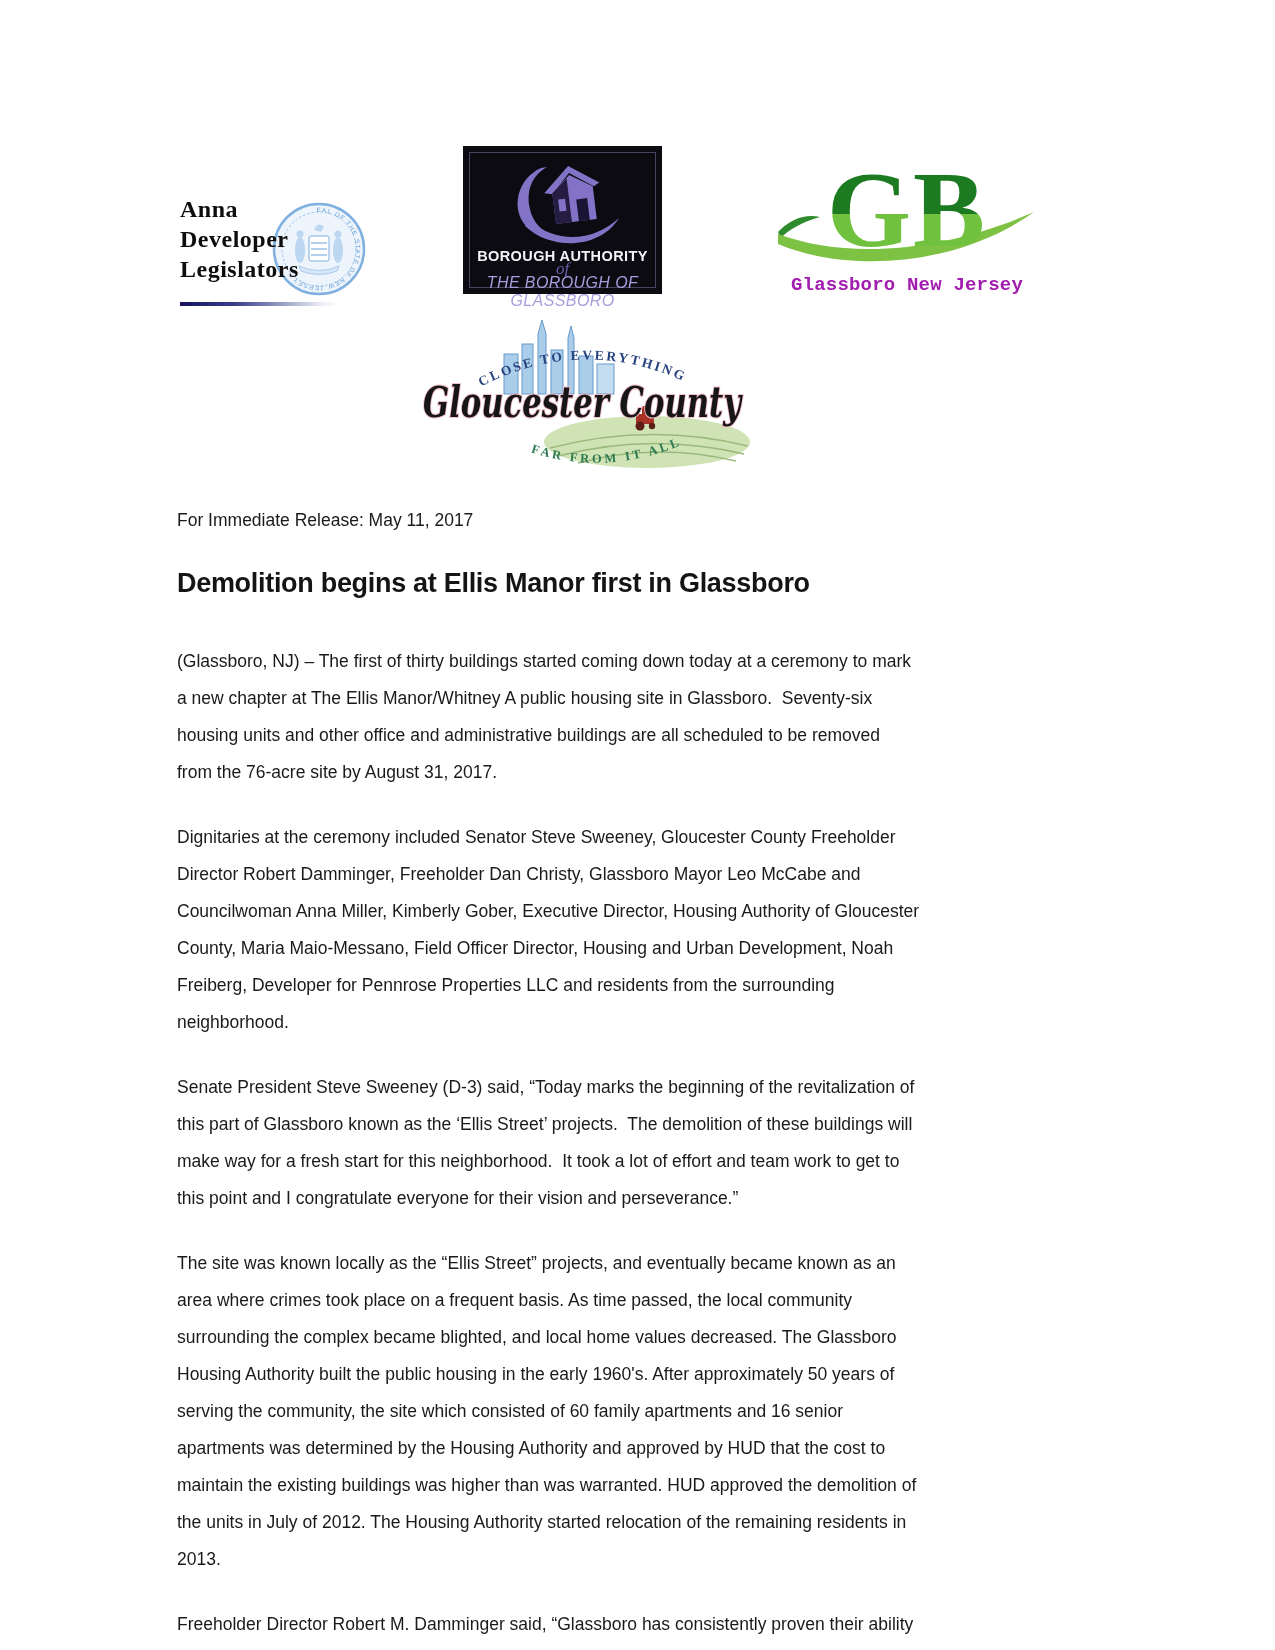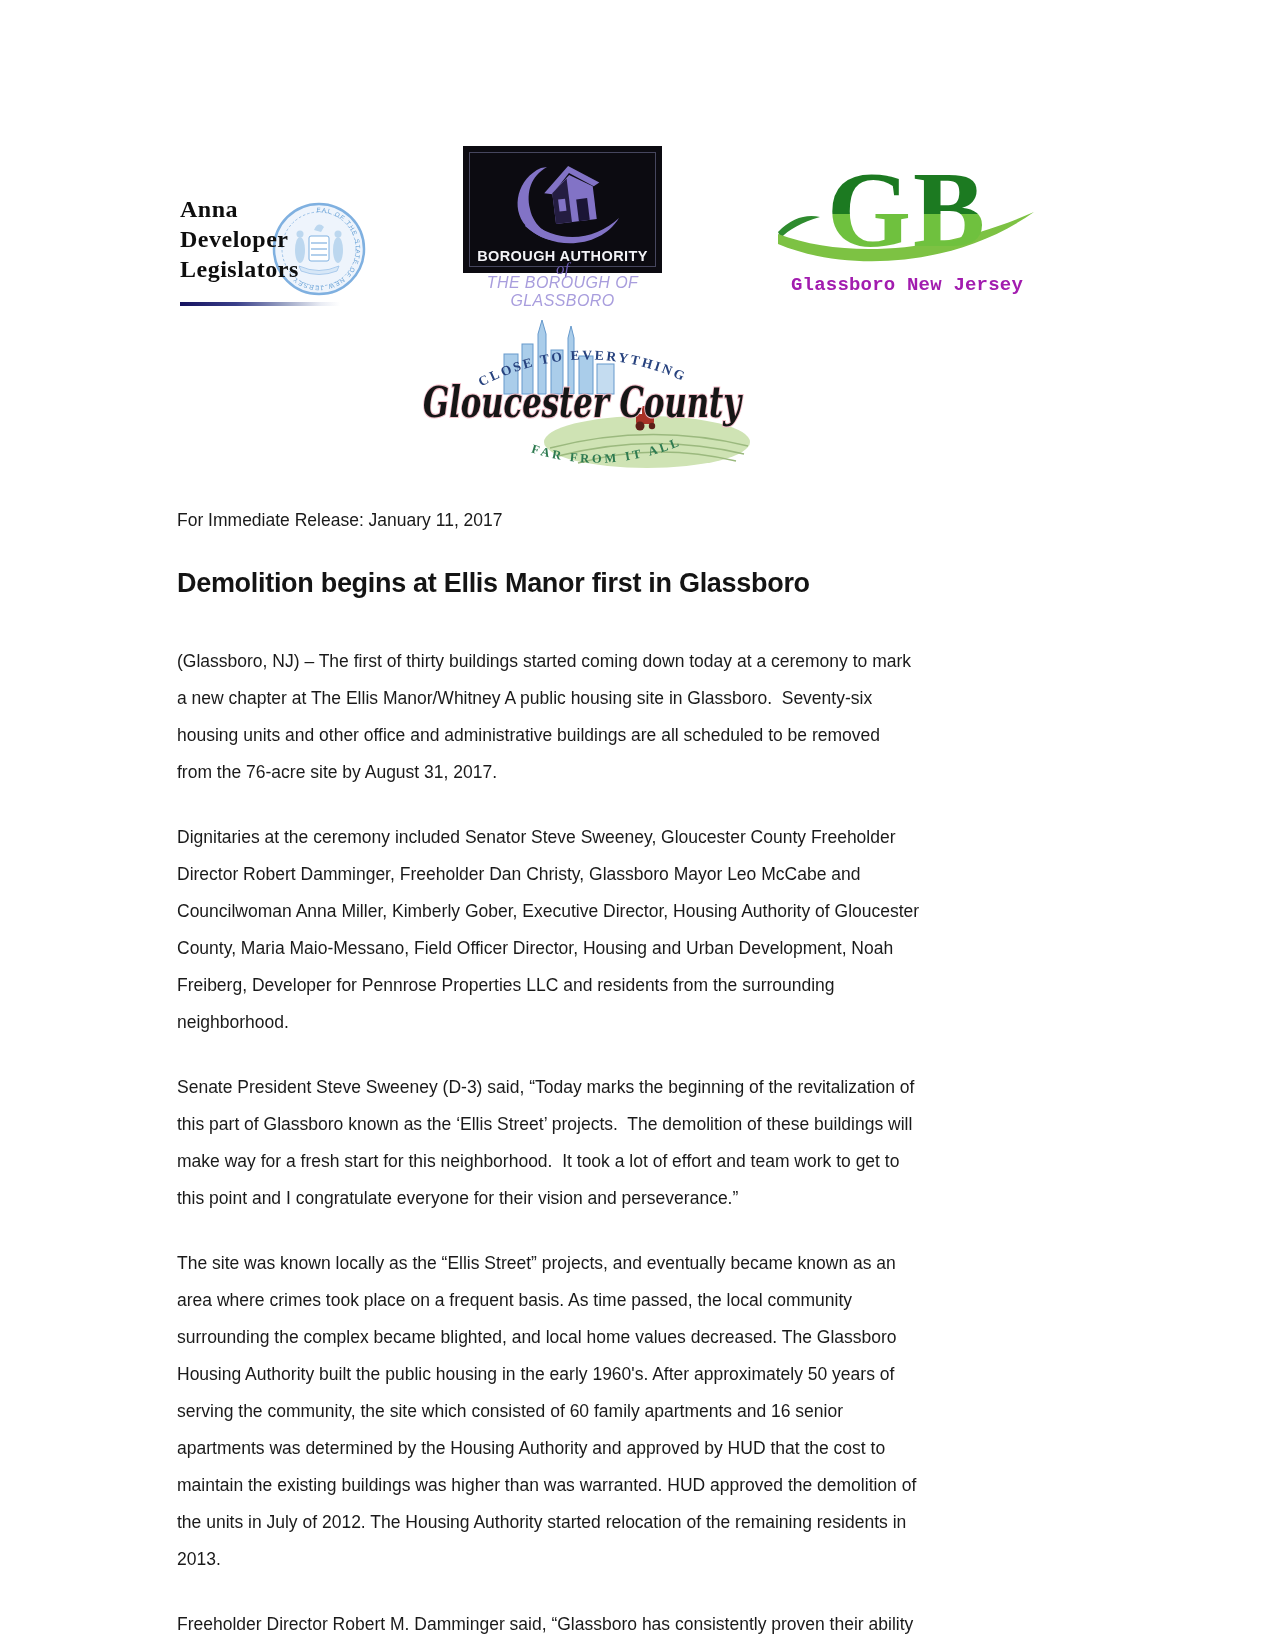--- a/index.html
+++ b/index.html
@@ -17,21 +17,21 @@
     position:relative; z-index:2;
     font-family:"Liberation Serif", serif; font-weight:bold;
     font-size:24px; line-height:30px; color:#0e0e0e; letter-spacing:0.5px;
   }
   .tdl-underline {
     position:absolute; left:0; top:108px; width:160px; height:4px; z-index:3;
     background:linear-gradient(to right,#15125f 0%,#3a3f8a 35%,#9aa3c4 65%,#e9ecf4 88%,#ffffff 100%);
   }
 
   
-  .ha { position:absolute; left:463px; top:146px; width:199px; height:127px; background:#0c0b11; }
+  .ha { position:absolute; left:463px; top:146px; width:199px; height:148px; background:#0c0b11; }
   .ha-inner { position:absolute; left:6px; top:6px; right:6px; bottom:6px; border:1px solid #46465e; }
   .ha-icon { position:absolute; left:38px; top:12px; width:124px; height:92px; }
   .ha-title {
     position:absolute; left:0; top:102px; width:100%; text-align:center;
     color:#f3f3f7; font-size:14.5px; font-weight:bold; letter-spacing:0.4px; z-index:2;
   }
   .ha-of {
     position:absolute; left:0; top:113px; width:100%; text-align:center;
     font-family:"Liberation Serif", serif; font-style:italic;
     color:#6c5caf; font-size:17px; z-index:1;
@@ -175,21 +175,21 @@
       </text>
       <text font-family="Liberation Serif, serif" font-weight="bold" font-size="12.5" fill="#2d7a50" letter-spacing="3">
         <textPath href="#gcBot" startOffset="50%" text-anchor="middle">FAR FROM IT ALL</textPath>
       </text>
 
       <text x="170" y="103" text-anchor="middle" font-family="DejaVu Serif, serif" font-style="italic" font-weight="bold" font-size="42" fill="#161616" stroke="#f2bfca" stroke-width="2.2" paint-order="stroke" textLength="318" lengthAdjust="spacingAndGlyphs">Gloucester County</text>
     </svg>
   </div>
 
   <div class="doc">
-    <div class="release">For Immediate Release: January 11, 2017</div>
+    <div class="release">For Immediate Release: May 11, 2017</div>
     <div class="headline">Demolition begins at Ellis Manor first in Glassboro</div>
     <div class="para">(Glassboro, NJ) – The first of thirty buildings started coming down today at a ceremony to mark
 a new chapter at The Ellis Manor/Whitney A public housing site in Glassboro.  Seventy-six
 housing units and other office and administrative buildings are all scheduled to be removed
 from the 76-acre site by August 31, 2017.</div>
     <div class="para">Dignitaries at the ceremony included Senator Steve Sweeney, Gloucester County Freeholder
 Director Robert Damminger, Freeholder Dan Christy, Glassboro Mayor Leo McCabe and
 Councilwoman Anna Miller, Kimberly Gober, Executive Director, Housing Authority of Gloucester
 County, Maria Maio-Messano, Field Officer Director, Housing and Urban Development, Noah
 Freiberg, Developer for Pennrose Properties LLC and residents from the surrounding

